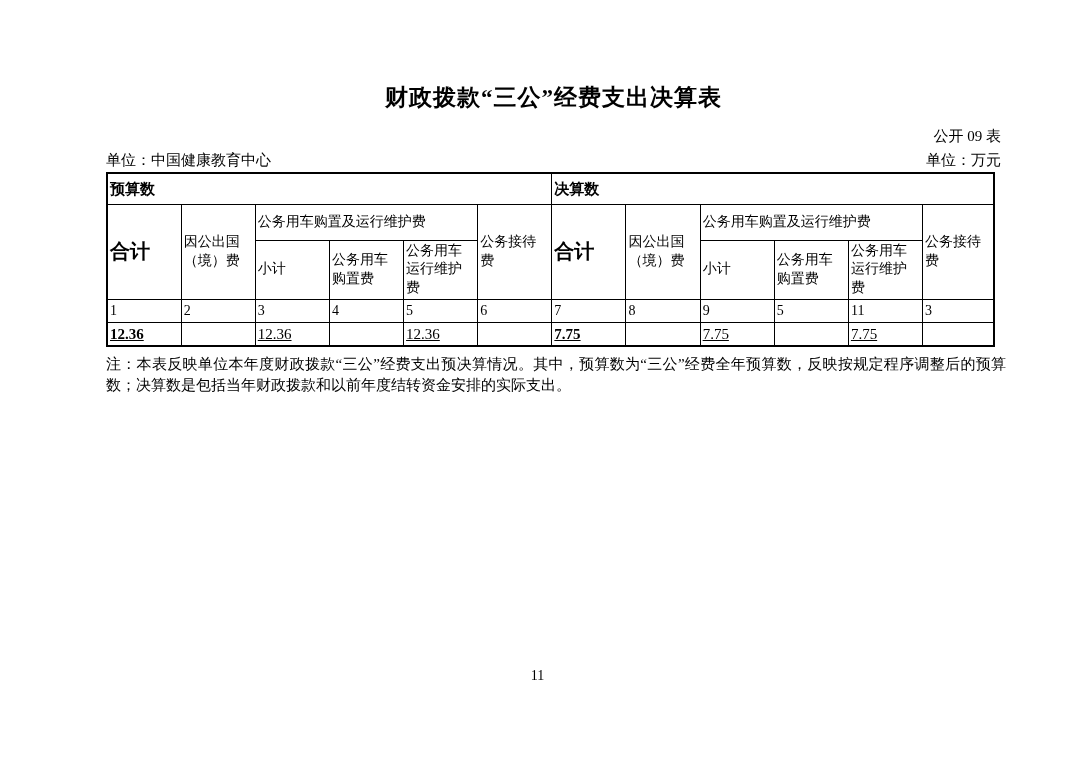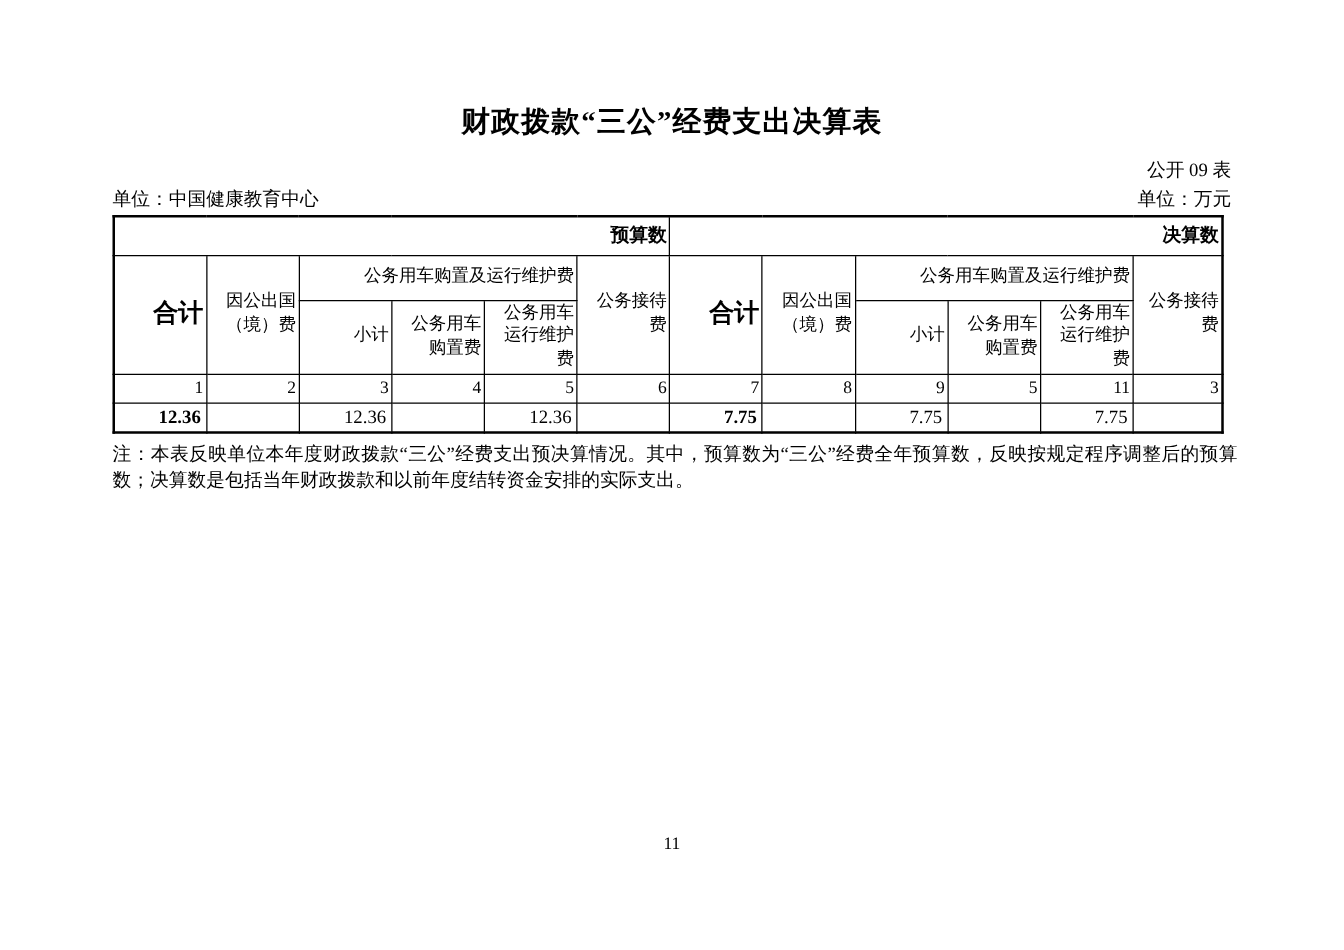--- a/index.html
+++ b/index.html
@@ -7,21 +7,21 @@
   body {
     width: 1075px;
     height: 760px;
     position: relative;
     font-family: "Liberation Serif", "DejaVu Serif", serif;
     color: #000000;
     overflow: hidden;
   }
   .content {
     position: absolute;
-    left: 90px;
+    left: 106px;
     top: 0;
     width: 895px;
   }
   .doc-title {
     margin-top: 82px;
     text-align: center;
     font-size: 23px;
     font-weight: bold;
     letter-spacing: 1px;
   }
@@ -40,34 +40,34 @@
   }
   table.san-gong {
     margin-top: 3px;
     width: 889px;
     border-collapse: collapse;
     table-layout: fixed;
     border: 2px solid #000;
   }
   table.san-gong td {
     border: 1px solid #000;
-    text-align: right;
+    text-align: left;
     vertical-align: middle;
     font-size: 14px;
     line-height: 1.35;
     padding: 1px 2px;
     white-space: pre-line;
     overflow: hidden;
   }
   tr.row-group td { height: 31px; font-size: 15px; font-weight: bold; }
   tr.row-h1 td { height: 36px; }
   tr.row-h2 td { height: 38px; }
   tr.row-h1 td.th-total { font-weight: bold; font-size: 20px; }
   tr.row-num td { height: 23px; font-size: 14px; }
-  tr.row-val td { height: 22px; font-size: 15px; text-align: right; padding-right: 4px; }
+  tr.row-val td { height: 22px; font-size: 15px; text-align: left; padding-right: 4px; text-decoration: underline; }
   tr.row-val td.bold { font-weight: bold; }
   .note {
     margin-top: 7px;
     width: 900px;
     font-size: 15px;
     line-height: 21px;
     text-align: justify;
   }
   .page-number {
     position: absolute;

